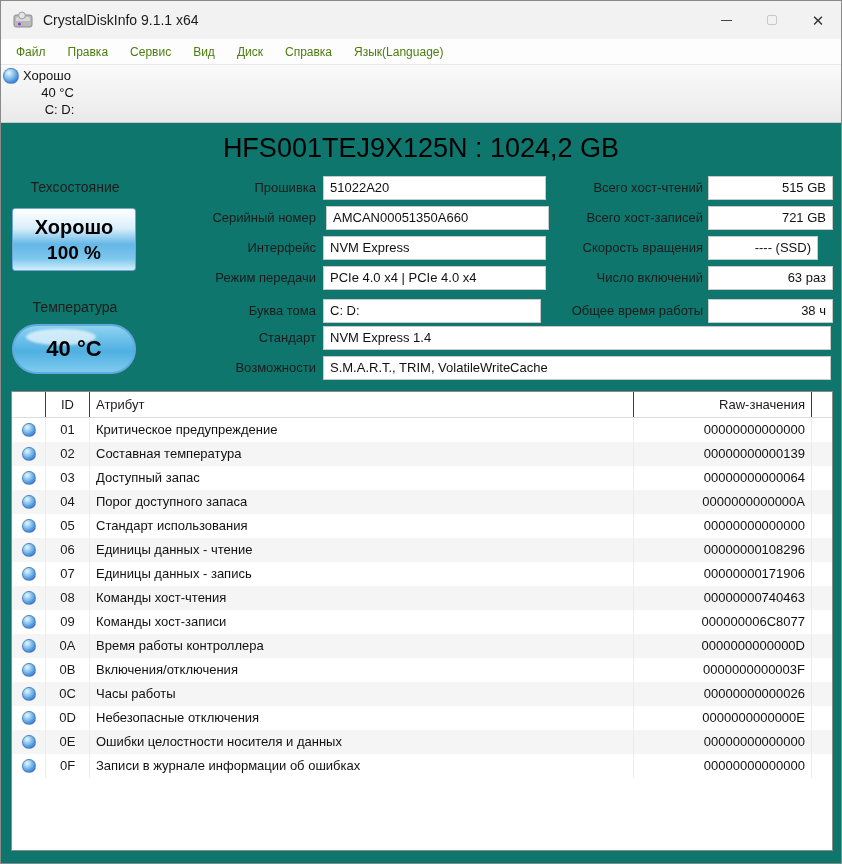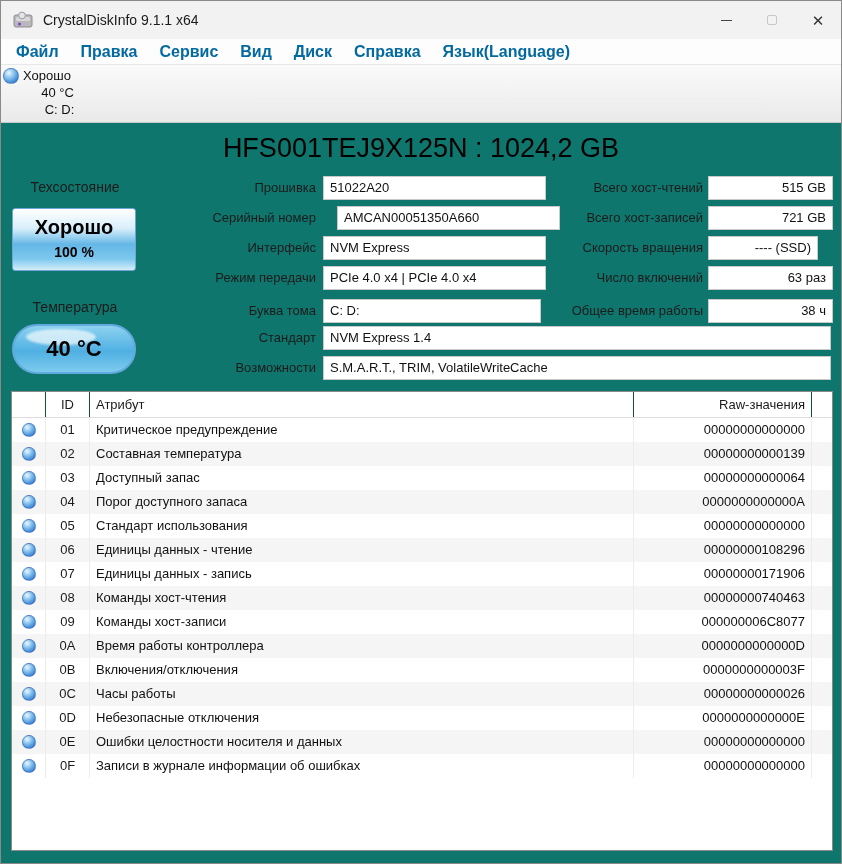--- a/index.html
+++ b/index.html
@@ -12,21 +12,21 @@
   .app-icon { width:22px; height:18px; margin-left:12px; position:relative; }
   .title-text { margin-left:8px; font-size:14px; color:#1b1b1b; }
   .win-controls { position:absolute; right:0; top:0; height:38px; display:flex; }
   .win-btn { width:46px; height:38px; display:flex; align-items:center; justify-content:center; font-size:14px; color:#333; cursor:default; }
   .min-glyph { width:11px; height:1px; background:#444; display:inline-block; }
   .max-glyph { width:10px; height:10px; border:1px solid #c9c9c9; border-radius:2px; display:inline-block; }
   .close-glyph { font-size:15px; color:#333; line-height:1; }
 
   
   .menubar { position:absolute; left:0; top:38px; width:100%; height:26px; background:#fdfdfd; border-bottom:1px solid #e7e7e7; display:flex; align-items:center; padding-left:4px; }
-  .menu-item { font-size:16px; color:#0369a1; padding:3px 11px; cursor:default;font-weight:bold; }
+  .menu-item { font-size:12px; color:#4d7c0f; padding:3px 11px; cursor:default; }
 
   
   .tabstrip { position:absolute; left:0; top:64px; width:100%; height:58px; background:linear-gradient(180deg,#fafafa 0%, #efefef 70%, #e9e9e9 100%); border-bottom:1px solid #c8c8c8; }
   .drive-tab { position:absolute; left:0; top:2px; width:107px; height:52px; font-size:13px; line-height:17px; }
   .tab-line1 { display:flex; align-items:center; gap:4px; padding-left:2px; }
   .tab-line2 { text-align:center; padding-left:6px; }
   .tab-line3 { text-align:center; padding-left:10px; }
   .tab-underline { position:absolute; left:0; top:118px; width:107px; height:4px; }
 
   .orb { border-radius:50%; background:radial-gradient(circle at 35% 28%, #eaf7ff 0%, #9fd2f2 28%, #4a92dc 68%, #2a62bc 100%); border:1px solid rgba(70,110,170,.55); }
@@ -34,21 +34,21 @@
   .orb-row { width:14px; height:14px; }
 
   
   .content { position:absolute; left:0; top:122px; width:100%; height:742px; background:#0f766e; }
   .drive-title { position:absolute; left:0; top:10px; width:100%; text-align:center; font-size:27px; color:#000; }
 
   .panel-label { position:absolute; font-size:14px; color:#1b1b1b; text-align:center; }
   .health-button { position:absolute; left:11px; top:85px; width:124px; height:63px; border:1px solid #6fa6d6; border-radius:3px; display:flex; flex-direction:column; align-items:center; justify-content:center; cursor:pointer;
     background:linear-gradient(180deg,#ffffff 0%, #d8eefb 32%, #64b7e6 58%, #7ec8ee 82%, #d2eefa 100%); }
   .health-status { font-size:20px; font-weight:bold; color:#000; line-height:26px; }
-  .health-percent { font-size:14px; font-weight:bold; color:#000; line-height:25px; }
+  .health-percent { font-size:19px; font-weight:bold; color:#000; line-height:25px; }
   .temp-pill { position:absolute; left:11px; top:201px; width:124px; height:50px; border:2px solid #62aadd; border-radius:26px; display:flex; align-items:center; justify-content:center; position:absolute; overflow:hidden; cursor:pointer;
     background:linear-gradient(180deg,#8ed2f0 0%, #4fb0e2 55%, #7ecbee 100%); }
   .temp-pill::before { content:""; position:absolute; left:12px; top:3px; width:70px; height:16px; border-radius:50%; background:rgba(255,255,255,.65); filter:blur(1px); }
   .temp-value { font-size:22px; font-weight:bold; color:#000; position:relative; }
 
   .field-row { position:absolute; height:24px; }
   .field-label { position:absolute; height:24px; line-height:24px; font-size:13px; text-align:right; color:#1b1b1b; }
   .field-box { position:absolute; height:24px; line-height:22px; font-size:13px; background:#fff; border:1px solid #c9c9c9; padding:0 6px; white-space:nowrap; overflow:hidden; }
   .field-box.right { text-align:right; }
 
@@ -129,21 +129,21 @@
     <div class="temp-pill">
       <span class="temp-value">40 °C</span>
     </div>
 
     <div class="field-row" style="top:53px;">
       <span class="field-label" style="left:185px; width:130px;">Прошивка</span>
       <span class="field-box" style="left:322px; width:223px;">51022A20</span>
     </div>
     <div class="field-row" style="top:83px;">
       <span class="field-label" style="left:185px; width:130px;">Серийный номер</span>
-      <span class="field-box" style="left:336px; width:223px;">AMCAN00051350A660</span>
+      <span class="field-box" style="left:325px; width:223px;">AMCAN00051350A660</span>
     </div>
     <div class="field-row" style="top:113px;">
       <span class="field-label" style="left:185px; width:130px;">Интерфейс</span>
       <span class="field-box" style="left:322px; width:223px;">NVM Express</span>
     </div>
     <div class="field-row" style="top:143px;">
       <span class="field-label" style="left:185px; width:130px;">Режим передачи</span>
       <span class="field-box" style="left:322px; width:223px;">PCIe 4.0 x4 | PCIe 4.0 x4</span>
     </div>
     <div class="field-row" style="top:176px;">

